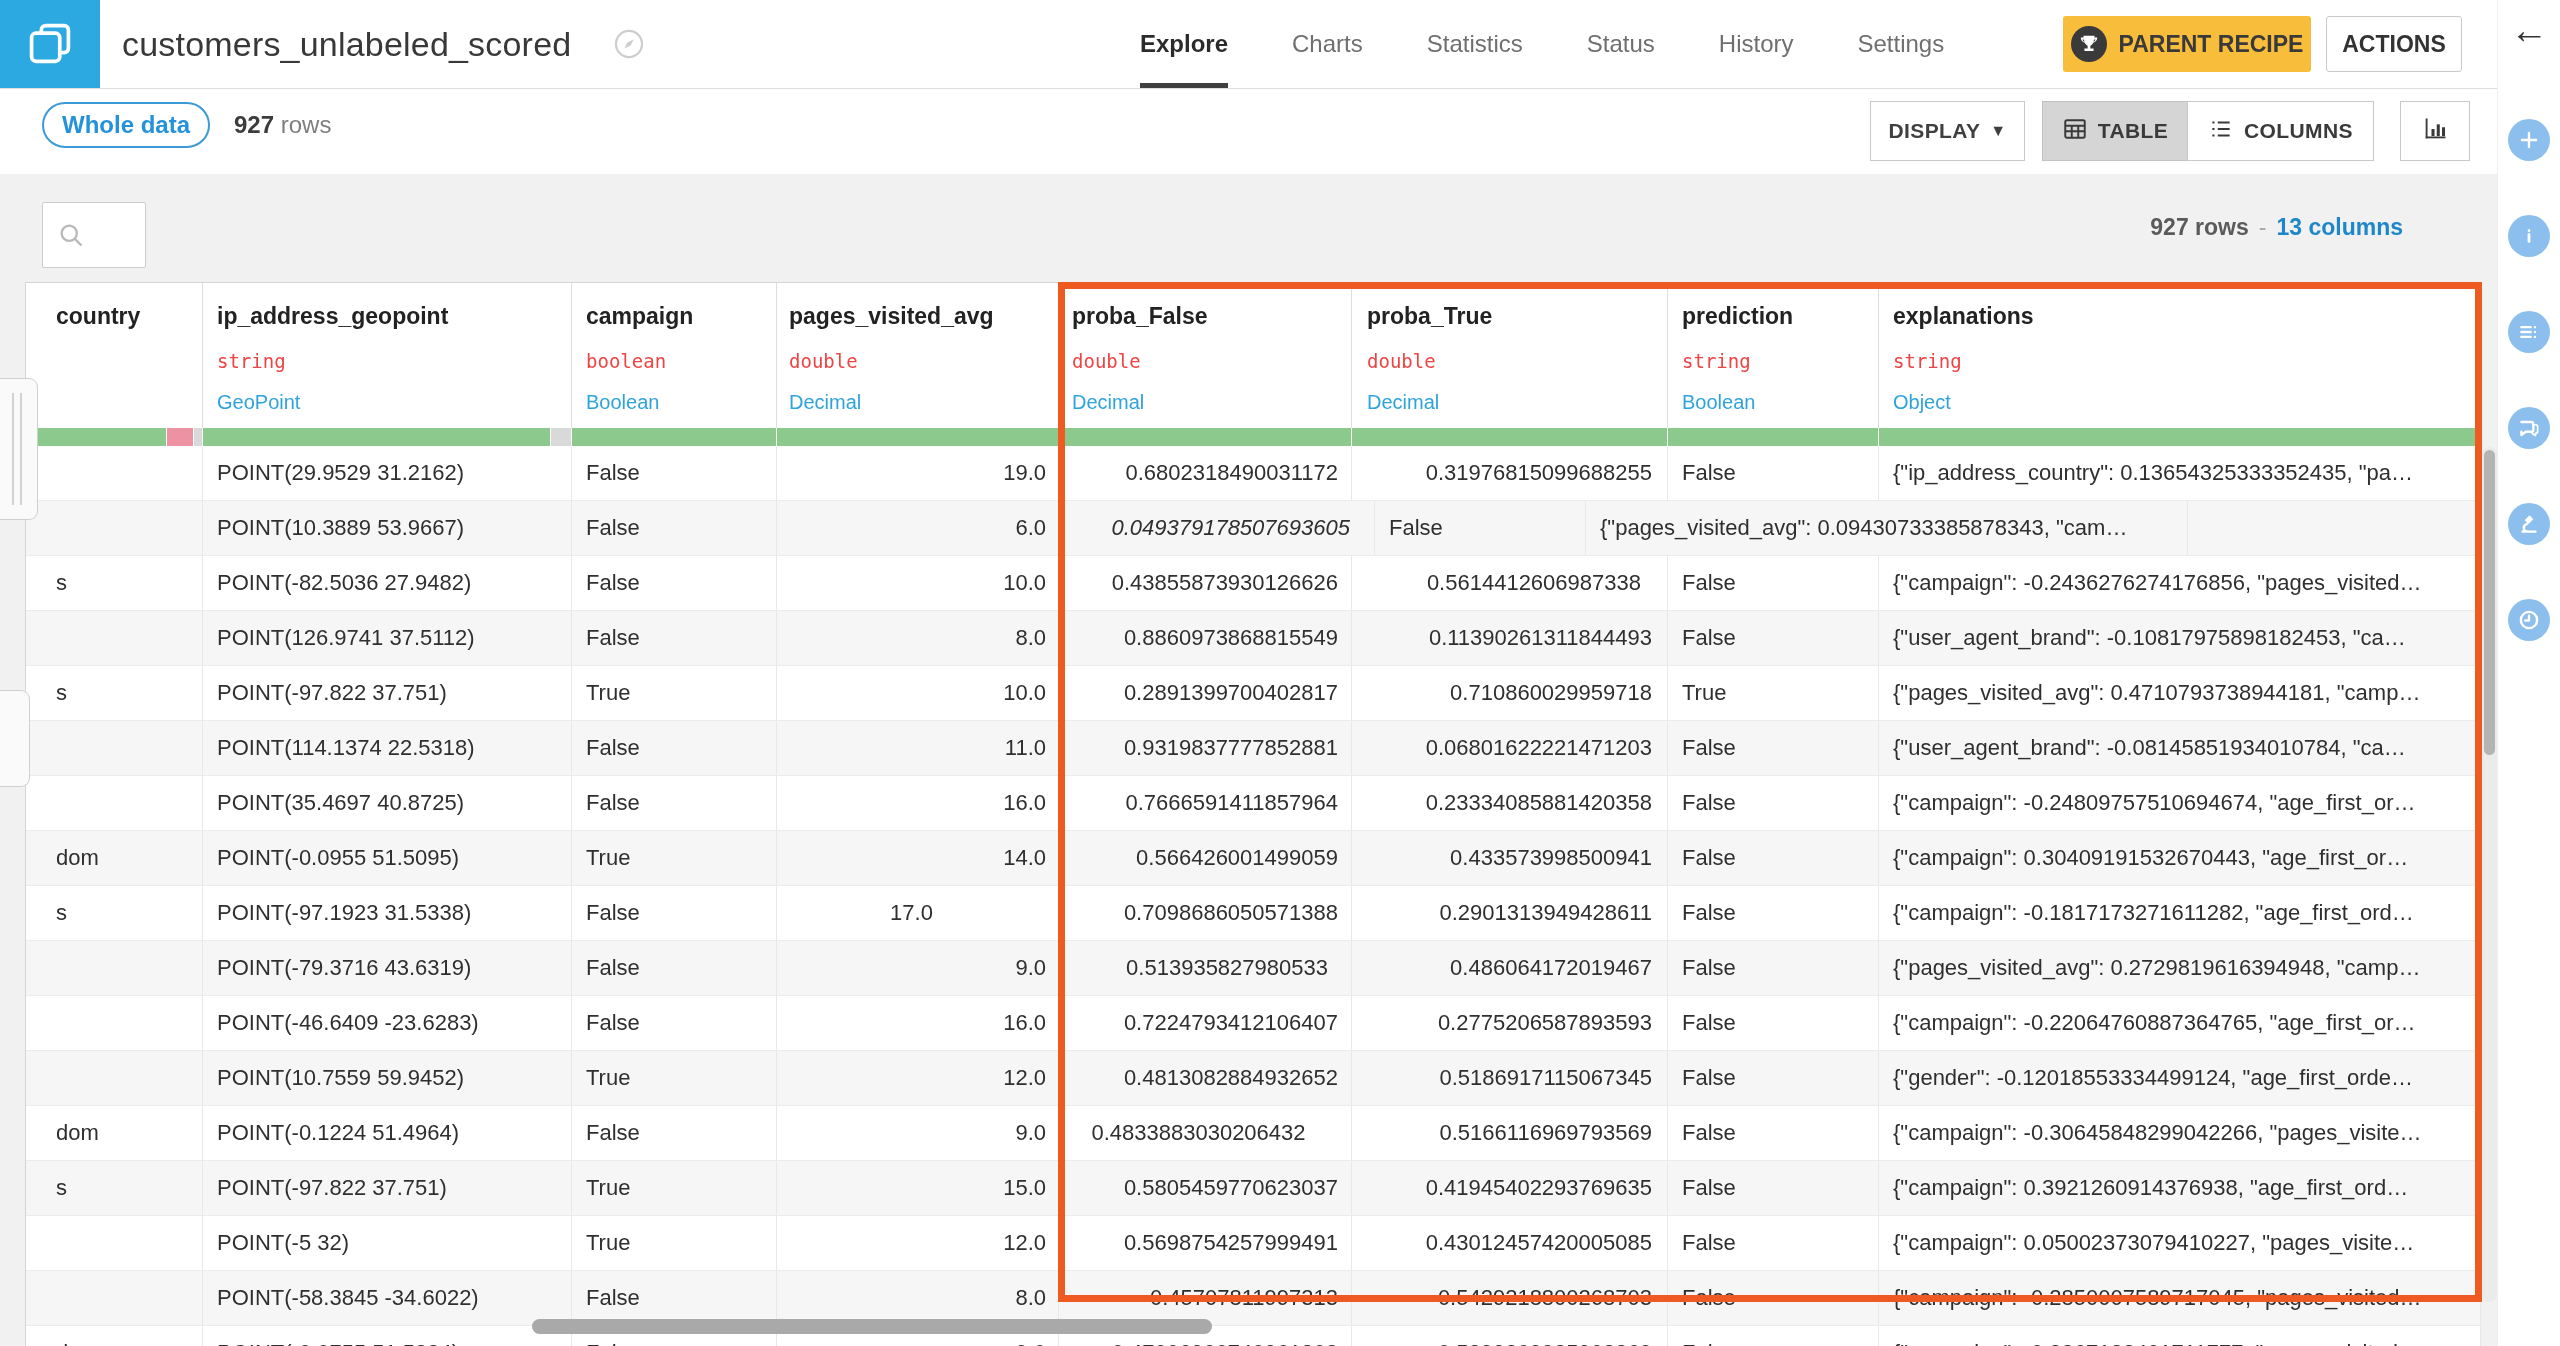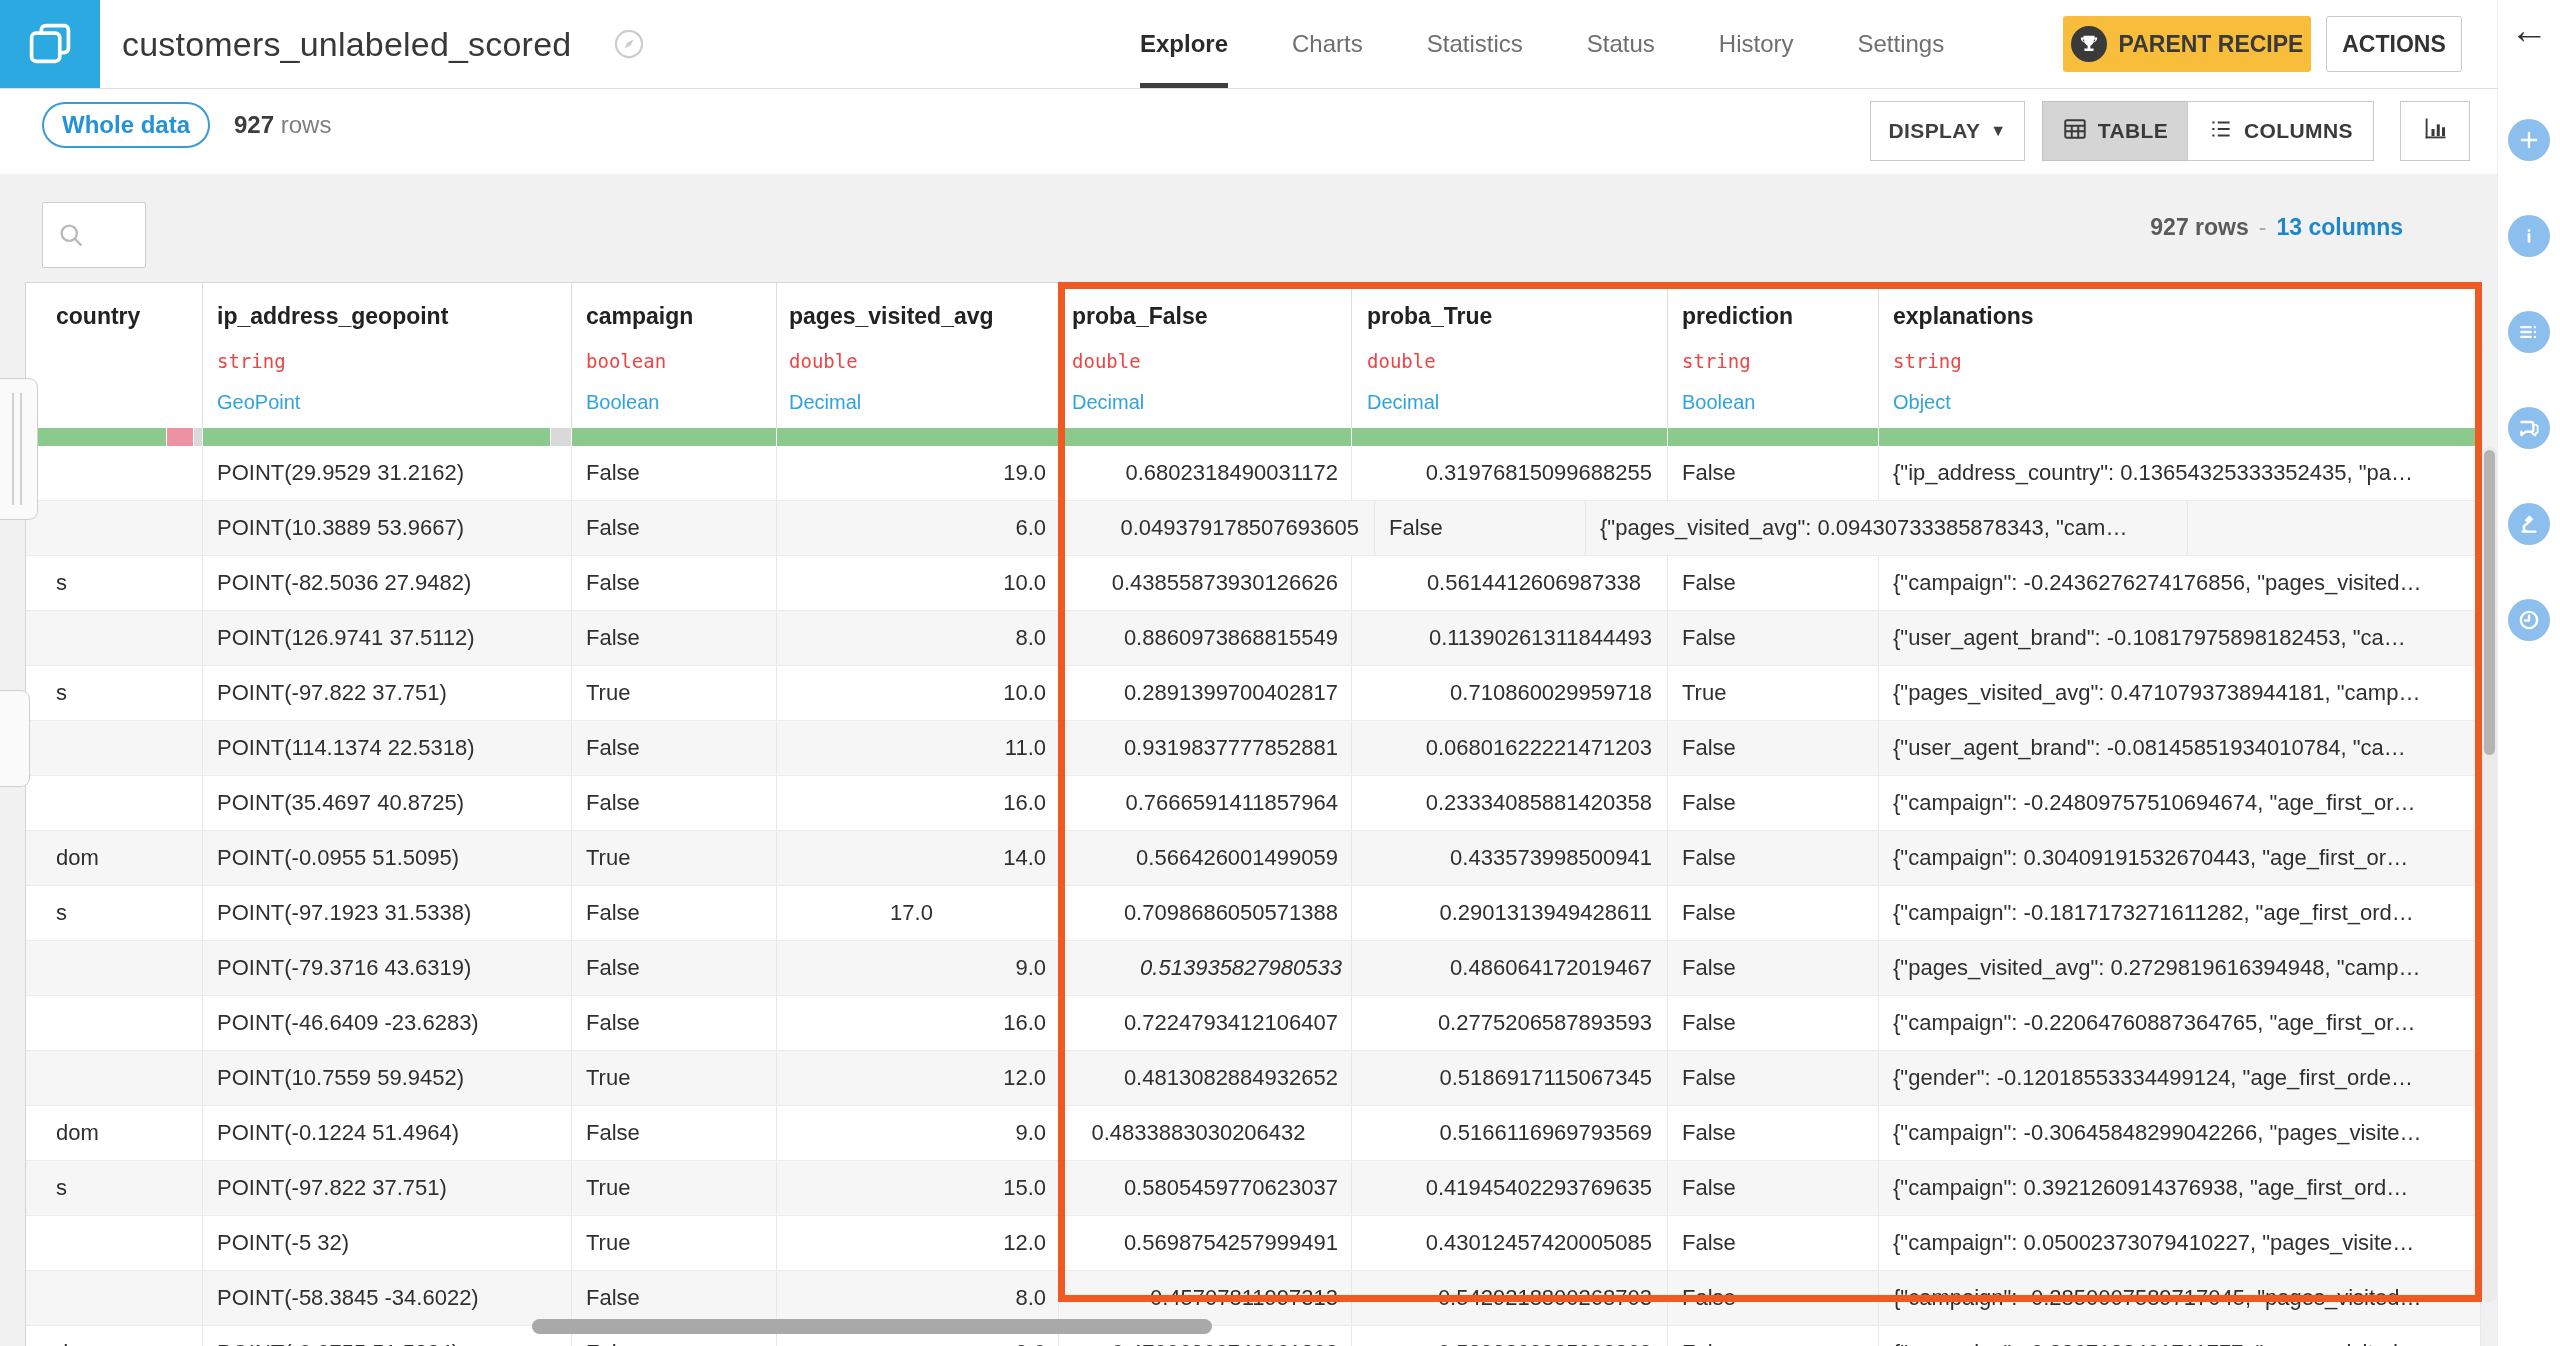--- a/index.html
+++ b/index.html
@@ -263,21 +263,21 @@
             <div class="tcell" style="width: 293px; text-align: right; padding-right: 13px;">0.6802318490031172</div>
             <div class="tcell" style="width: 316px; text-align: right; padding-right: 15px;">0.31976815099688255</div>
             <div class="tcell" style="width: 211px; text-align: left; padding-left: 14px;">False</div>
             <div class="tcell" style="width: 602px; text-align: left; padding-left: 14px;">{"ip_address_country": 0.13654325333352435, "pa…</div>
           </div>
           <div class="trow alt">
             <div class="tcell" style="width: 177px; text-align: left; padding-left: 30px;"></div>
             <div class="tcell" style="width: 369px; text-align: left; padding-left: 14px;">POINT(10.3889 53.9667)</div>
             <div class="tcell" style="width: 205px; text-align: left; padding-left: 14px;">False</div>
             <div class="tcell" style="width: 282px; text-align: right; padding-right: 12px;">6.0</div>
-            <div class="tcell" style="width: 316px; text-align: right; padding-right: 15px;">0.049379178507693605</div>
+            <div class="tcell" style="width: 316px; text-align: right; padding-right: 24px; font-style: italic;">0.049379178507693605</div>
             <div class="tcell" style="width: 211px; text-align: left; padding-left: 14px;">False</div>
             <div class="tcell" style="width: 602px; text-align: left; padding-left: 14px;">{"pages_visited_avg": 0.09430733385878343, "cam…</div>
           </div>
           <div class="trow">
             <div class="tcell" style="width: 177px; text-align: left; padding-left: 30px;">s</div>
             <div class="tcell" style="width: 369px; text-align: left; padding-left: 14px;">POINT(-82.5036 27.9482)</div>
             <div class="tcell" style="width: 205px; text-align: left; padding-left: 14px;">False</div>
             <div class="tcell" style="width: 282px; text-align: right; padding-right: 12px;">10.0</div>
             <div class="tcell" style="width: 293px; text-align: right; padding-right: 13px;">0.43855873930126626</div>
             <div class="tcell" style="width: 316px; text-align: right; padding-right: 26px;">0.5614412606987338</div>
@@ -342,21 +342,21 @@
             <div class="tcell" style="width: 293px; text-align: right; padding-right: 13px;">0.7098686050571388</div>
             <div class="tcell" style="width: 316px; text-align: right; padding-right: 15px;">0.2901313949428611</div>
             <div class="tcell" style="width: 211px; text-align: left; padding-left: 14px;">False</div>
             <div class="tcell" style="width: 602px; text-align: left; padding-left: 14px;">{"campaign": -0.1817173271611282, "age_first_ord…</div>
           </div>
           <div class="trow alt">
             <div class="tcell" style="width: 177px; text-align: left; padding-left: 30px;"></div>
             <div class="tcell" style="width: 369px; text-align: left; padding-left: 14px;">POINT(-79.3716 43.6319)</div>
             <div class="tcell" style="width: 205px; text-align: left; padding-left: 14px;">False</div>
             <div class="tcell" style="width: 282px; text-align: right; padding-right: 12px;">9.0</div>
-            <div class="tcell" style="width: 293px; text-align: right; padding-right: 9px; font-style: italic;">0.513935827980533</div>
+            <div class="tcell" style="width: 293px; text-align: right; padding-right: 23px;">0.513935827980533</div>
             <div class="tcell" style="width: 316px; text-align: right; padding-right: 15px;">0.486064172019467</div>
             <div class="tcell" style="width: 211px; text-align: left; padding-left: 14px;">False</div>
             <div class="tcell" style="width: 602px; text-align: left; padding-left: 14px;">{"pages_visited_avg": 0.2729819616394948, "camp…</div>
           </div>
           <div class="trow">
             <div class="tcell" style="width: 177px; text-align: left; padding-left: 30px;"></div>
             <div class="tcell" style="width: 369px; text-align: left; padding-left: 14px;">POINT(-46.6409 -23.6283)</div>
             <div class="tcell" style="width: 205px; text-align: left; padding-left: 14px;">False</div>
             <div class="tcell" style="width: 282px; text-align: right; padding-right: 12px;">16.0</div>
             <div class="tcell" style="width: 293px; text-align: right; padding-right: 13px;">0.7224793412106407</div>

